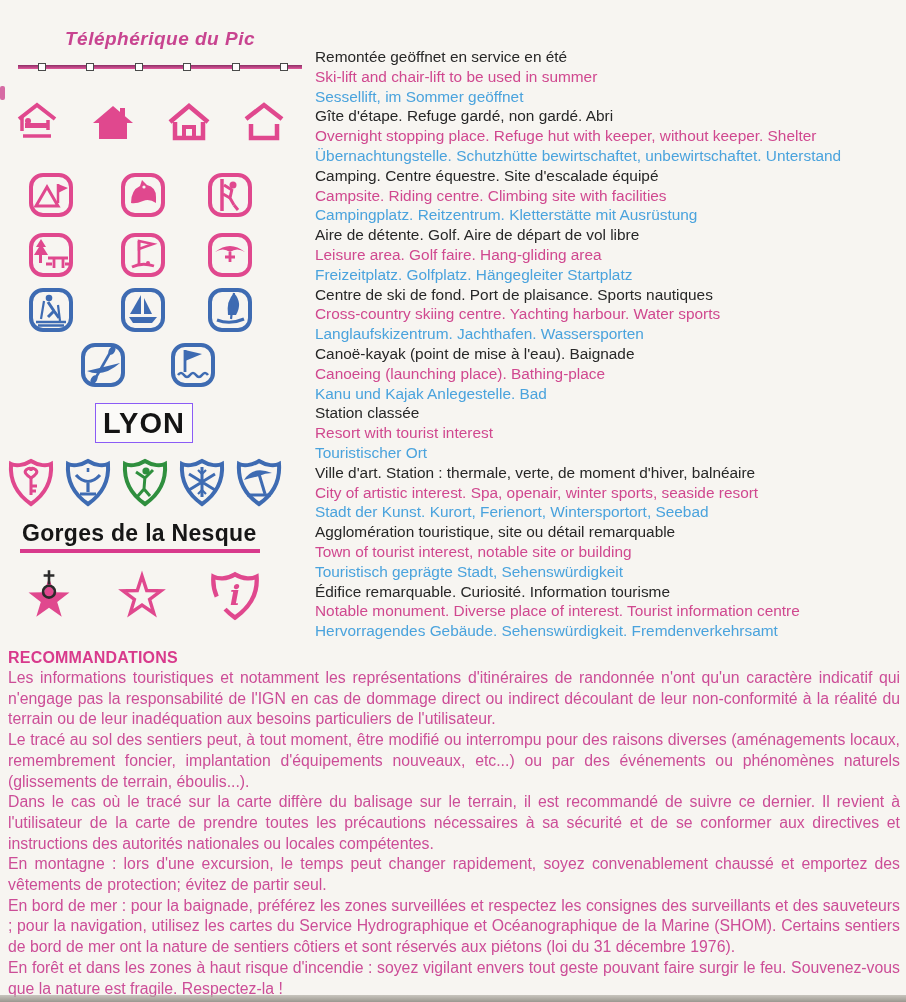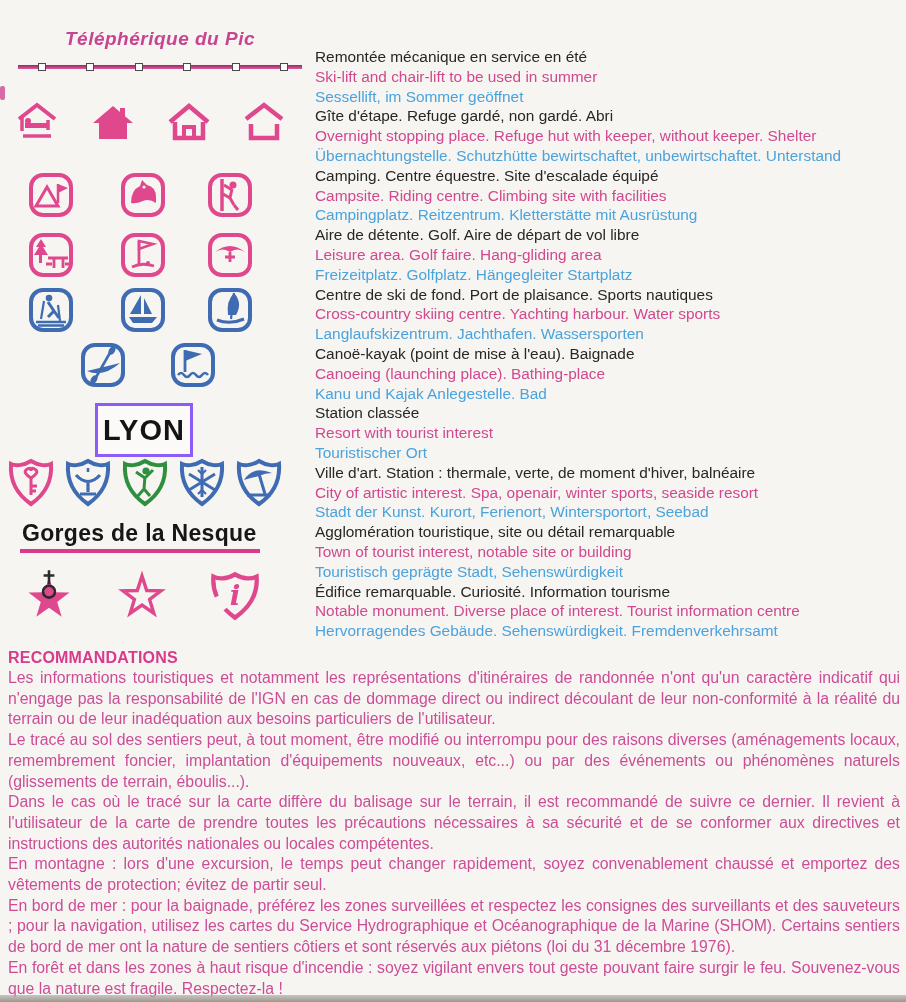--- a/index.html
+++ b/index.html
@@ -31,22 +31,22 @@
     width:8px;height:8px;background:#fdfdfd;border:1.5px solid #4a4a4a;
     box-sizing:border-box;
   }
   .houses-row{
     position:absolute;left:14px;top:100px;width:272px;
     display:flex;justify-content:space-between;align-items:flex-end;
   }
   .sym{display:block;}
   .framed{position:absolute;}
   .lyon-box{
-    position:absolute;left:95px;top:403px;width:98px;height:54px;
-    border:3px solid #8b5cf6;box-sizing:border-box;
+    position:absolute;left:95px;top:403px;width:98px;height:40px;
+    border:1px solid #8b5cf6;box-sizing:border-box;
     display:flex;align-items:center;justify-content:center;
     font-weight:bold;font-size:29px;color:#141414;letter-spacing:1px;
     background:#fbfaf8;
   }
   .shields-row{
     position:absolute;left:6px;top:458px;width:278px;
     display:flex;justify-content:space-between;align-items:center;
   }
   .gorge-label{
     position:absolute;left:22px;top:520px;width:250px;
@@ -251,21 +251,21 @@
       <path d="M25 6 L29.7 20.5 L44 20.8 L32.6 29.5 L36.8 43.2 L25 35 L13.2 43.2 L17.4 29.5 L6 20.8 L20.3 20.5 Z" fill="none" stroke="#e0488e" stroke-width="3.4"></path>
     </svg>
     <svg class="sym" width="54" height="50" viewBox="0 0 50 46">
       <path d="M25 3 C33 8 41 7 45 5 C46 18 41 32 25 43 C9 32 4 18 5 5 C9 7 17 8 25 3 Z" fill="none" stroke="#e0488e" stroke-width="4" stroke-dasharray="78 14"></path>
       <text x="25" y="31" text-anchor="middle" font-family="DejaVu Serif, serif" font-style="italic" font-weight="bold" font-size="26" fill="#e0488e">i</text>
     </svg>
   </div>
 
   <div class="legend-text">
     <div>
-      <div class="fr">Remontée mécanique en service en été</div>
+      <div class="fr">Remontée geöffnet en service en été</div>
       <div class="en">Ski-lift and chair-lift to be used in summer</div>
       <div class="de">Sessellift, im Sommer geöffnet</div>
     </div>
     <div>
       <div class="fr">Gîte d'étape. Refuge gardé, non gardé. Abri</div>
       <div class="en">Overnight stopping place. Refuge hut with keeper, without keeper. Shelter</div>
       <div class="de">Übernachtungstelle. Schutzhütte bewirtschaftet, unbewirtschaftet. Unterstand</div>
     </div>
     <div>
       <div class="fr">Camping. Centre équestre. Site d'escalade équipé</div>

